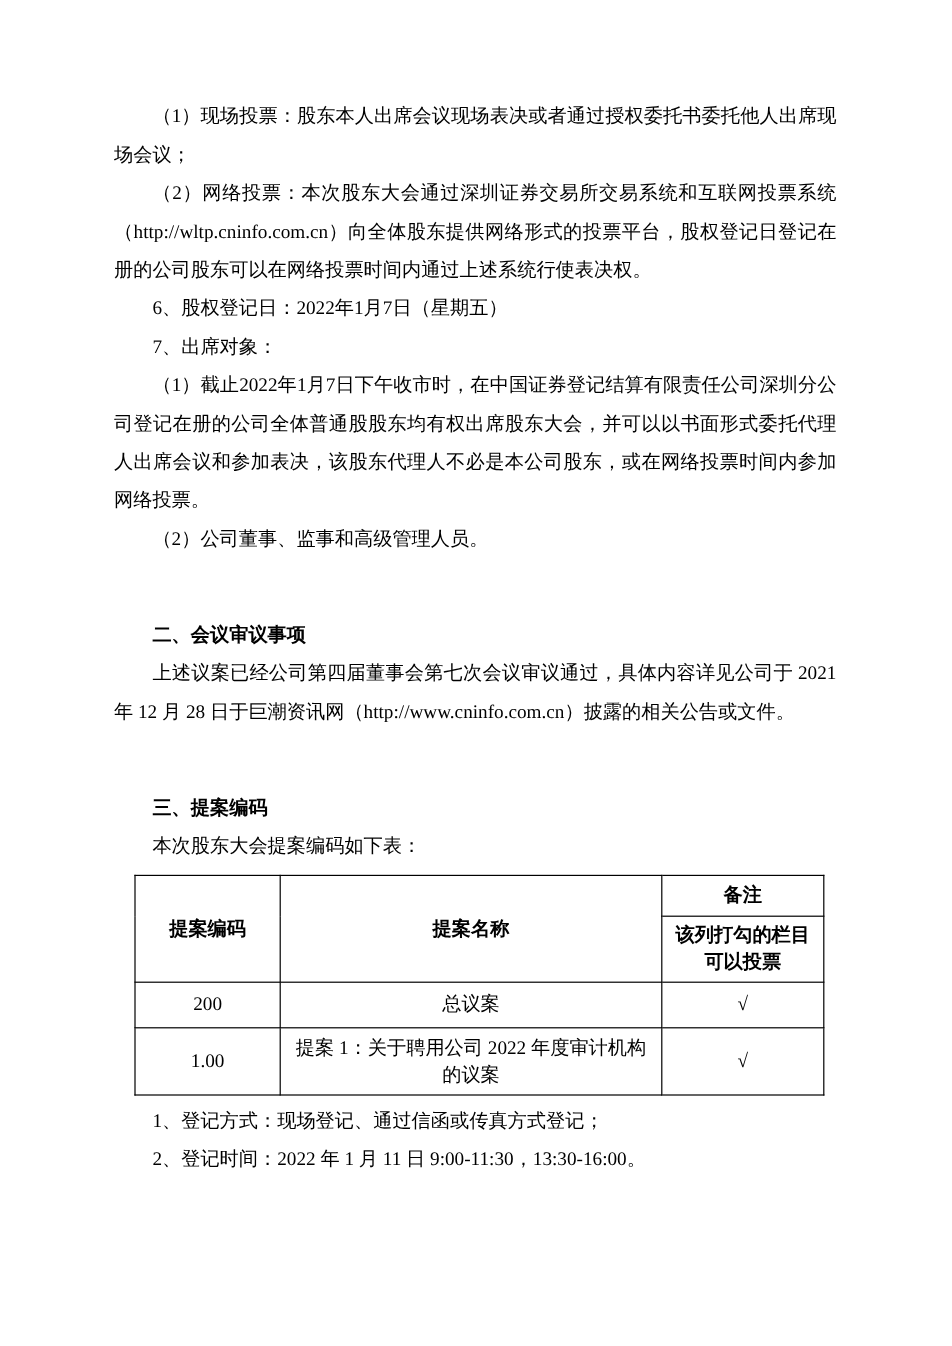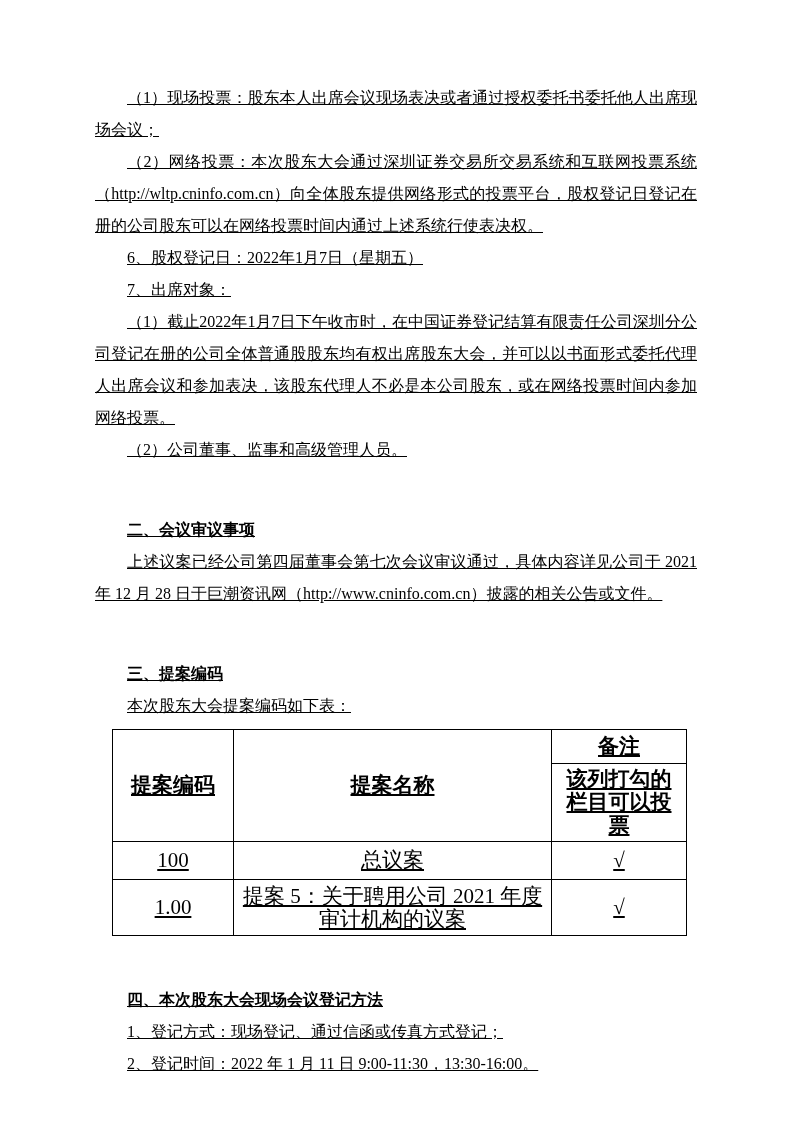--- a/index.html
+++ b/index.html
@@ -9,21 +9,20 @@
     height: 1122px;
     font-family: "Liberation Serif", "DejaVu Serif", serif;
     color: #000000;
     overflow: hidden;
   }
   .page {
     width: 793px;
     height: 944px;
     background: #ffffff;
     padding: 82px 96px 0 95px;
-    text-decoration: underline;
   }
   .para {
     font-size: 16px;
     line-height: 32px;
     text-align: justify;
     text-indent: 2em;
   }
   .heading {
     font-size: 16px;
     line-height: 33px;
@@ -33,21 +32,21 @@
     margin-top: 47px;
   }
   table.proposal-table {
     border-collapse: collapse;
     table-layout: fixed;
     width: 574px;
     margin: 7px 0 6px 17px;
   }
   table.proposal-table td {
     border: 1px solid #000000;
-    font-size: 21px;
+    font-size: 16px;
     line-height: 23px;
     text-align: center;
     vertical-align: middle;
     padding: 4px 8px;
   }
   table.proposal-table td.th { font-weight: bold; }
   td.remark-head { height: 34px; }
   td.remark-sub { height: 50px; }
   tr.data-row-1 td { height: 38px; }
   tr.data-row-2 td { height: 56px; }
@@ -80,29 +79,28 @@
     <tbody>
       <tr>
         <td class="th" rowspan="2">提案编码</td>
         <td class="th" rowspan="2">提案名称</td>
         <td class="th remark-head">备注</td>
       </tr>
       <tr>
         <td class="th remark-sub">该列打勾的栏目可以投票</td>
       </tr>
       <tr class="data-row-1">
-        <td>100</td>
+        <td>200</td>
         <td>总议案</td>
         <td>√</td>
       </tr>
       <tr class="data-row-2">
         <td>1.00</td>
-        <td class="name-left">提案 5：关于聘用公司 2021 年度审计机构的议案</td>
+        <td class="name-left">提案 1：关于聘用公司 2022 年度审计机构的议案</td>
         <td>√</td>
       </tr>
     </tbody>
   </table>
 
-  <p class="heading">四、本次股东大会现场会议登记方法</p>
   <p class="para">1、登记方式：现场登记、通过信函或传真方式登记；</p>
   <p class="para">2、登记时间：2022 年 1 月 11 日 9:00-11:30，13:30-16:00。</p>
 
 </div>
 
 </body></html>

